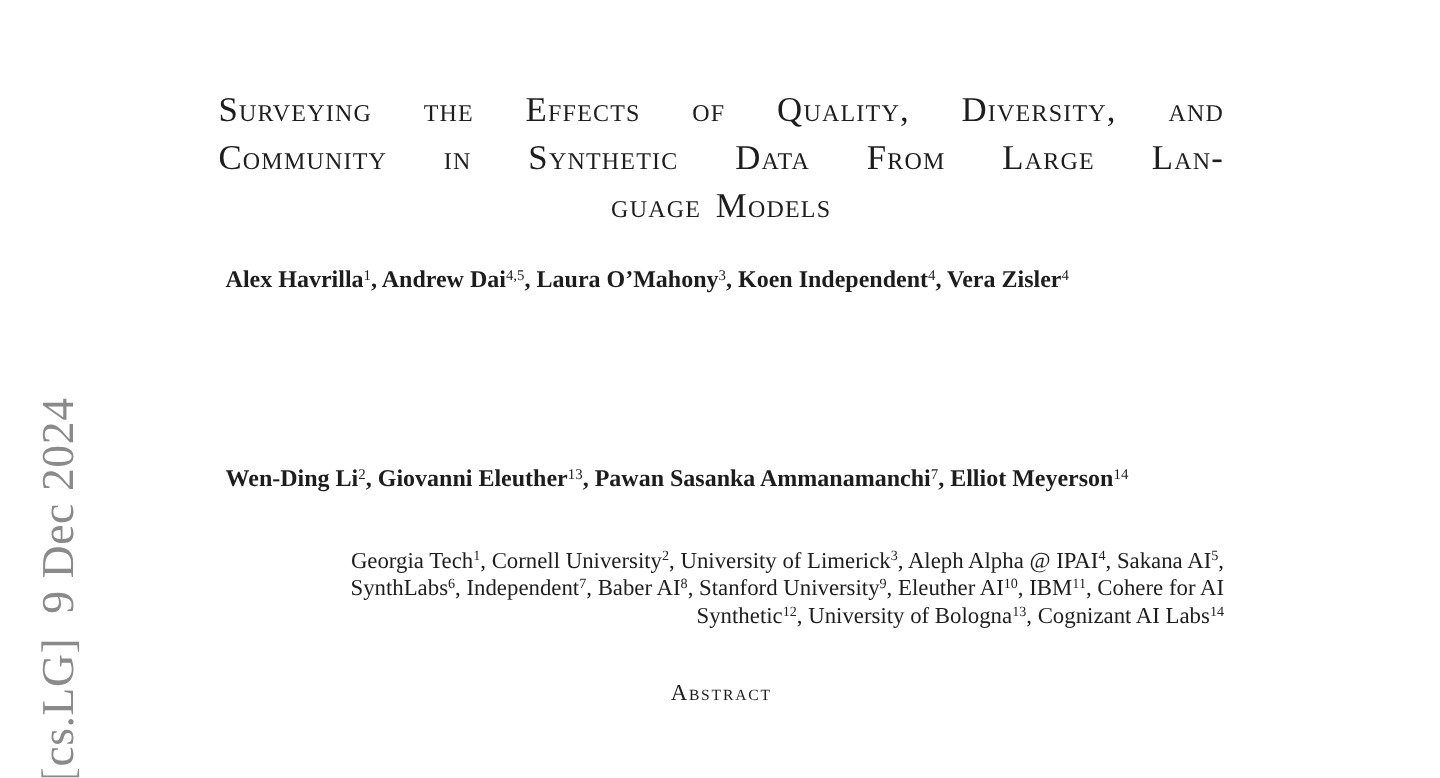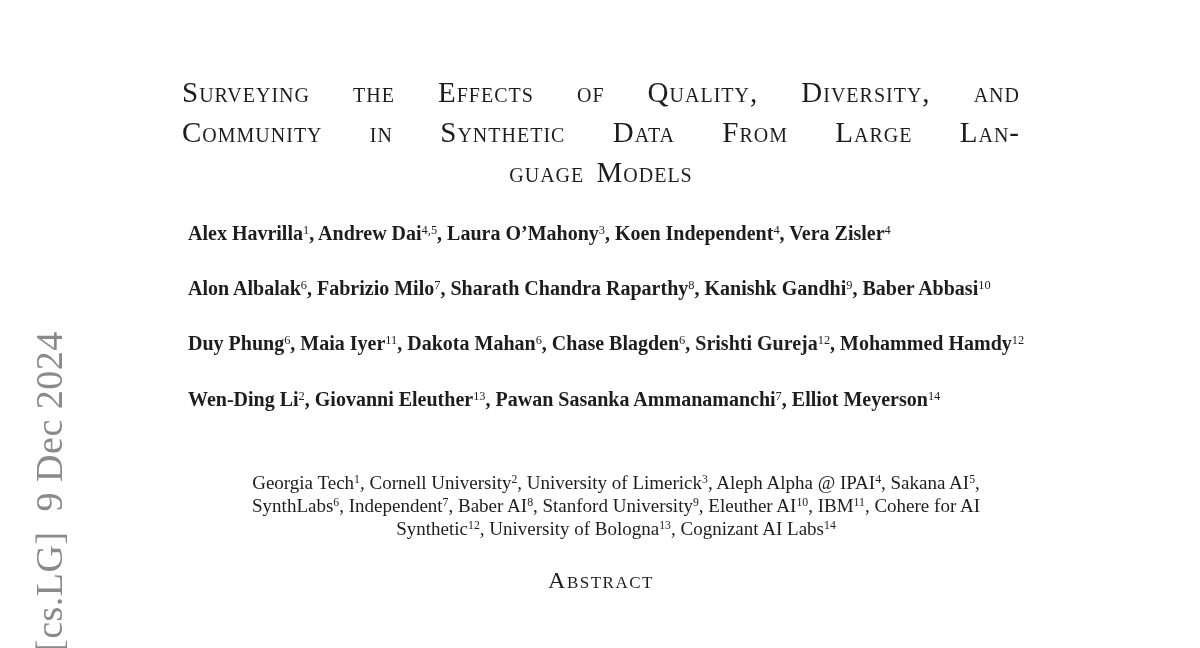--- a/index.html
+++ b/index.html
@@ -63,33 +63,33 @@
     position: relative;
     top: -0.5em;
     vertical-align: baseline;
     line-height: 0;
   }
   .affils {
     position: absolute;
     left: 182px;
     top: 456px;
     width: 838px;
-    margin: 15px;
+    margin: 0;
     font-size: 19px;
     line-height: 23px;
-    text-align: center;
+    text-align: right;
   }
   .affil-line { display: block; }
   .abstract-heading {
     position: absolute;
     left: 182px;
     top: 567px;
     width: 838px;
     margin: 0;
-    font-size: 24px;
+    font-size: 19px;
     font-weight: normal;
     font-variant: small-caps;
     letter-spacing: 1.5px;
     text-align: center;
   }
   .abstract-body {
     position: absolute;
     left: 252px;
     top: 617px;
     width: 760px;
@@ -108,23 +108,21 @@
   <div class="watermark">[cs.LG]  9 Dec 2024</div>
 
   <h1 class="title">
     <span class="title-line jl">Surveying the Effects of Quality, Diversity, and</span>
     <span class="title-line jl">Community in Synthetic Data From Large Lan-</span>
     <span class="title-line">guage Models</span>
   </h1>
 
   <p class="author-line" style="top:222px"><span>Alex Havrilla</span><sup>1</sup><span>, Andrew Dai</span><sup>4,5</sup><span>, Laura O’Mahony</span><sup>3</sup><span>, Koen Independent</span><sup>4</sup><span>, Vera Zisler</span><sup>4</sup></p>
 
-  <p class="author-line" style="top:277px"><span>Alon Albalak</span><sup>6</sup><span>, Fabrizio Milo</span><sup>7</sup><span>, Sharath Chandra Raparthy</span><sup>8</sup><span>, Kanishk Gandhi</span><sup>9</sup><span>, Baber Abbasi</span><sup>10</sup></p>
 
-  <p class="author-line" style="top:332px"><span>Duy Phung</span><sup>6</sup><span>, Maia Iyer</span><sup>11</sup><span>, Dakota Mahan</span><sup>6</sup><span>, Chase Blagden</span><sup>6</sup><span>, Srishti Gureja</span><sup>12</sup><span>, Mohammed Hamdy</span><sup>12</sup></p>
 
   <p class="author-line" style="top:388px"><span>Wen-Ding Li</span><sup>2</sup><span>, Giovanni Eleuther</span><sup>13</sup><span>, Pawan Sasanka Ammanamanchi</span><sup>7</sup><span>, Elliot Meyerson</span><sup>14</sup></p>
 
   <p class="affils">
     <span class="affil-line"><span>Georgia Tech</span><sup>1</sup><span>, Cornell University</span><sup>2</sup><span>, University of Limerick</span><sup>3</sup><span>, Aleph Alpha @ IPAI</span><sup>4</sup><span>, Sakana AI</span><sup>5</sup><span>,</span></span>
     <span class="affil-line"><span>SynthLabs</span><sup>6</sup><span>, Independent</span><sup>7</sup><span>, Baber AI</span><sup>8</sup><span>, Stanford University</span><sup>9</sup><span>, Eleuther AI</span><sup>10</sup><span>, IBM</span><sup>11</sup><span>, Cohere for AI</span></span>
     <span class="affil-line"><span>Synthetic</span><sup>12</sup><span>, University of Bologna</span><sup>13</sup><span>, Cognizant AI Labs</span><sup>14</sup></span>
   </p>
 
   <h2 class="abstract-heading">Abstract</h2>

